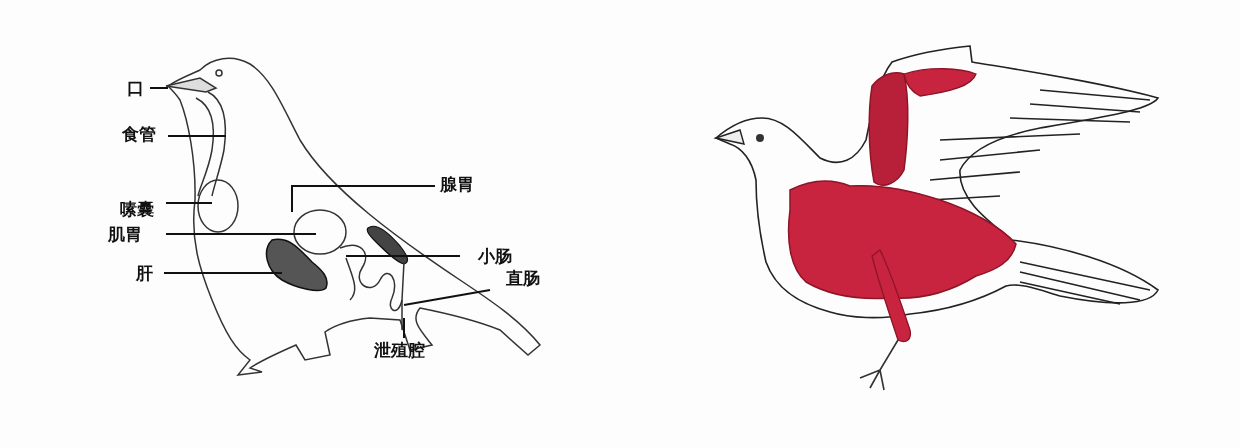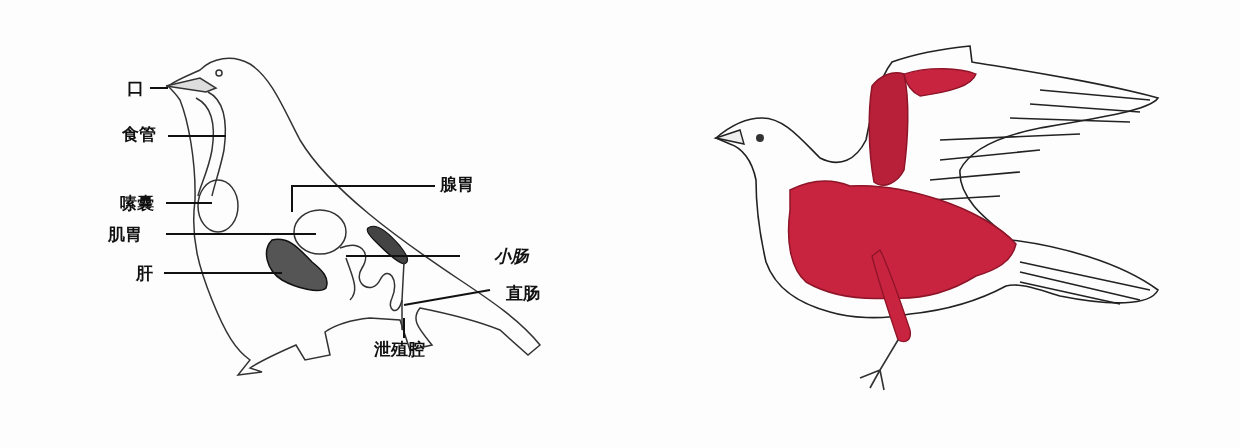--- a/index.html
+++ b/index.html
@@ -48,27 +48,27 @@
       <line x1="164" y1="273" x2="282" y2="273"></line>
       <polyline points="292,212 292,186 435,186"></polyline>
       <line x1="346" y1="256" x2="460" y2="256"></line>
       <line x1="404" y1="305" x2="490" y2="290"></line>
       <line x1="404" y1="318" x2="404" y2="338"></line>
     </g>
   </svg>
 
   <span class="label" style="left:127px;top:78px;">口</span>
   <span class="label" style="left:122px;top:124px;">食管</span>
-  <span class="label" style="left:120px;top:193px;">嗉囊</span>
+  <span class="label" style="left:120px;top:199px;">嗉囊</span>
   <span class="label" style="left:108px;top:224px;">肌胃</span>
   <span class="label" style="left:136px;top:263px;">肝</span>
   <span class="label" style="left:440px;top:176px;font-family:Liberation Mono, monospace;">腺胃</span>
-  <span class="label" style="left:494px;top:246px;font-style:italic;">小肠</span>
-  <span class="label" style="left:506px;top:283px;">直肠</span>
-  <span class="label" style="left:374px;top:340px;font-family:Liberation Serif, serif;">泄殖腔</span>
+  <span class="label" style="left:478px;top:246px;">小肠</span>
+  <span class="label" style="left:506px;top:268px;">直肠</span>
+  <span class="label" style="left:374px;top:340px;">泄殖腔</span>
 </div>
 
 <div id="right-panel" class="panel">
   <svg width="620" height="448" viewBox="620 0 620 448">
     <g fill="none" stroke="#222" stroke-width="1.6">
 
       <path d="M716,138 C730,126 746,118 762,118 C784,118 800,138 820,158 C840,168 856,160 866,140 C872,110 878,80 892,62 C920,52 950,48 970,46 L972,62 C1020,70 1100,82 1158,98 C1150,110 1100,118 1040,128 C1000,136 970,150 960,170 C958,200 990,222 1012,240 C1060,246 1120,262 1158,290 C1150,306 1110,306 1060,296 C1040,290 1020,282 1006,286 C980,300 950,310 910,314 C880,320 850,318 830,312 C800,304 776,290 766,262 C760,236 756,210 756,180 C752,160 742,148 730,144 Z"></path>
 
       <path d="M1040,90 L1150,100 M1030,104 L1140,112 M1010,118 L1130,122 M940,140 L1080,134 M940,160 L1040,150 M930,180 L1020,172 M930,200 L1000,196"></path>
 

